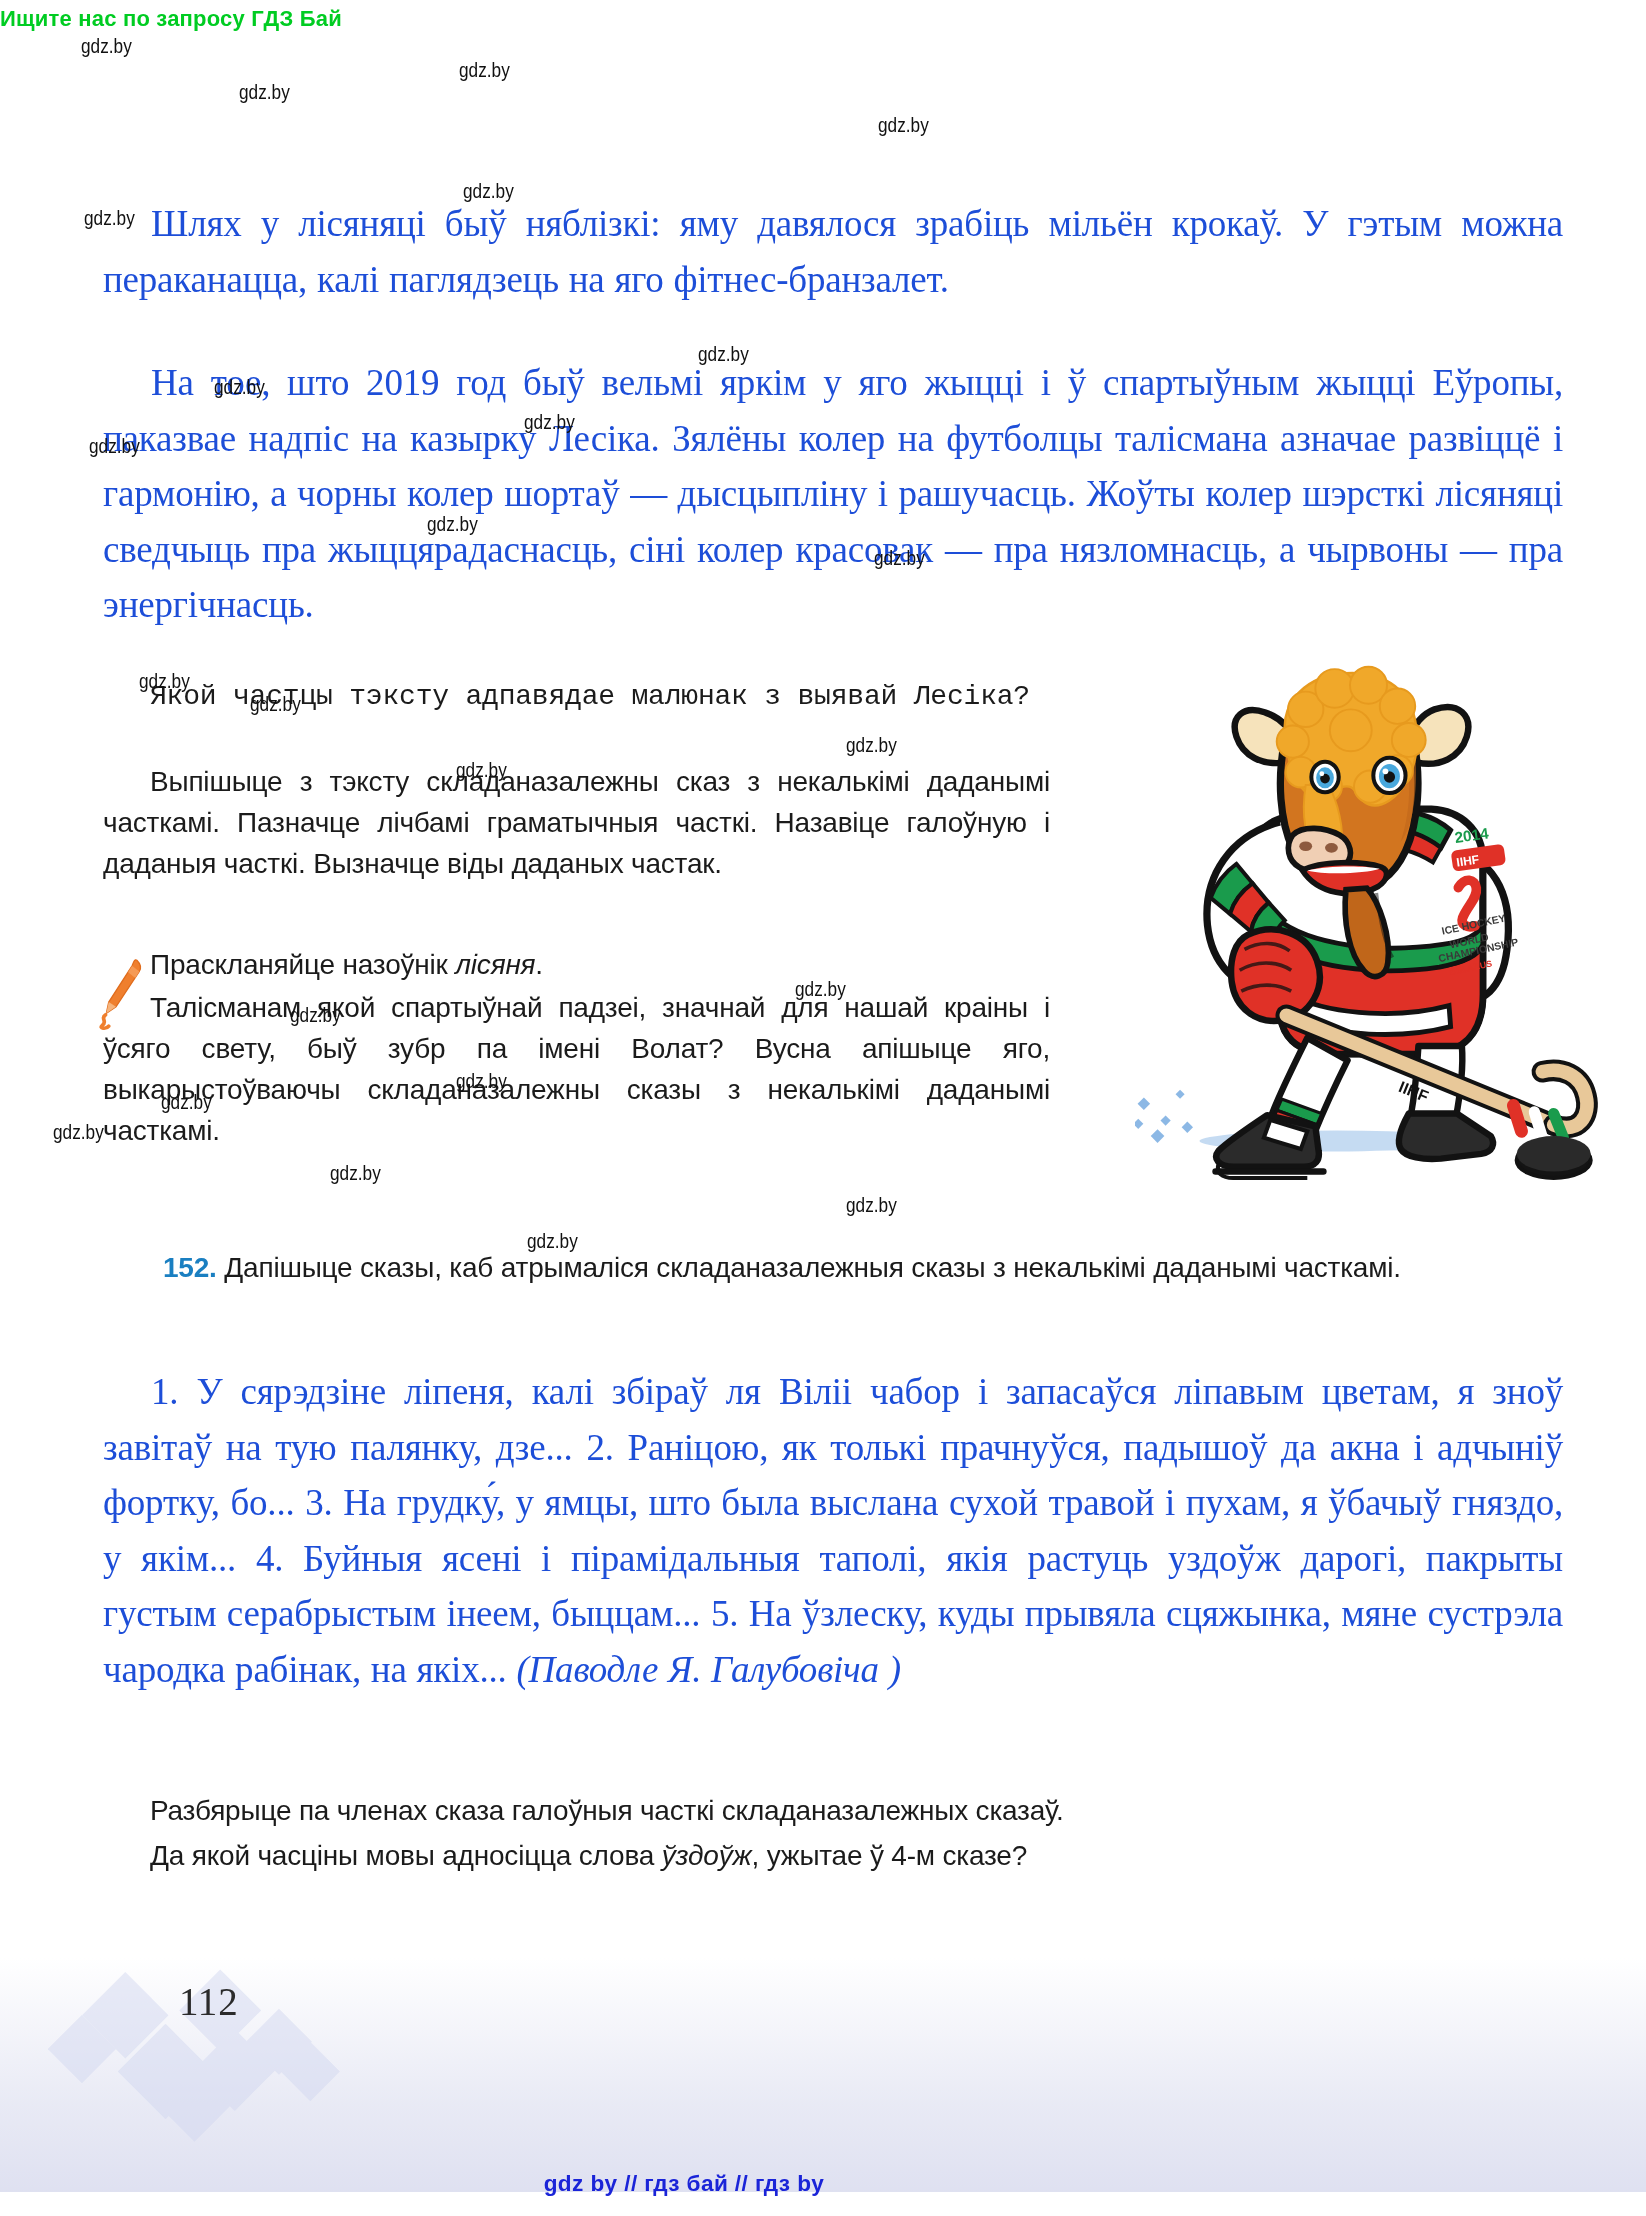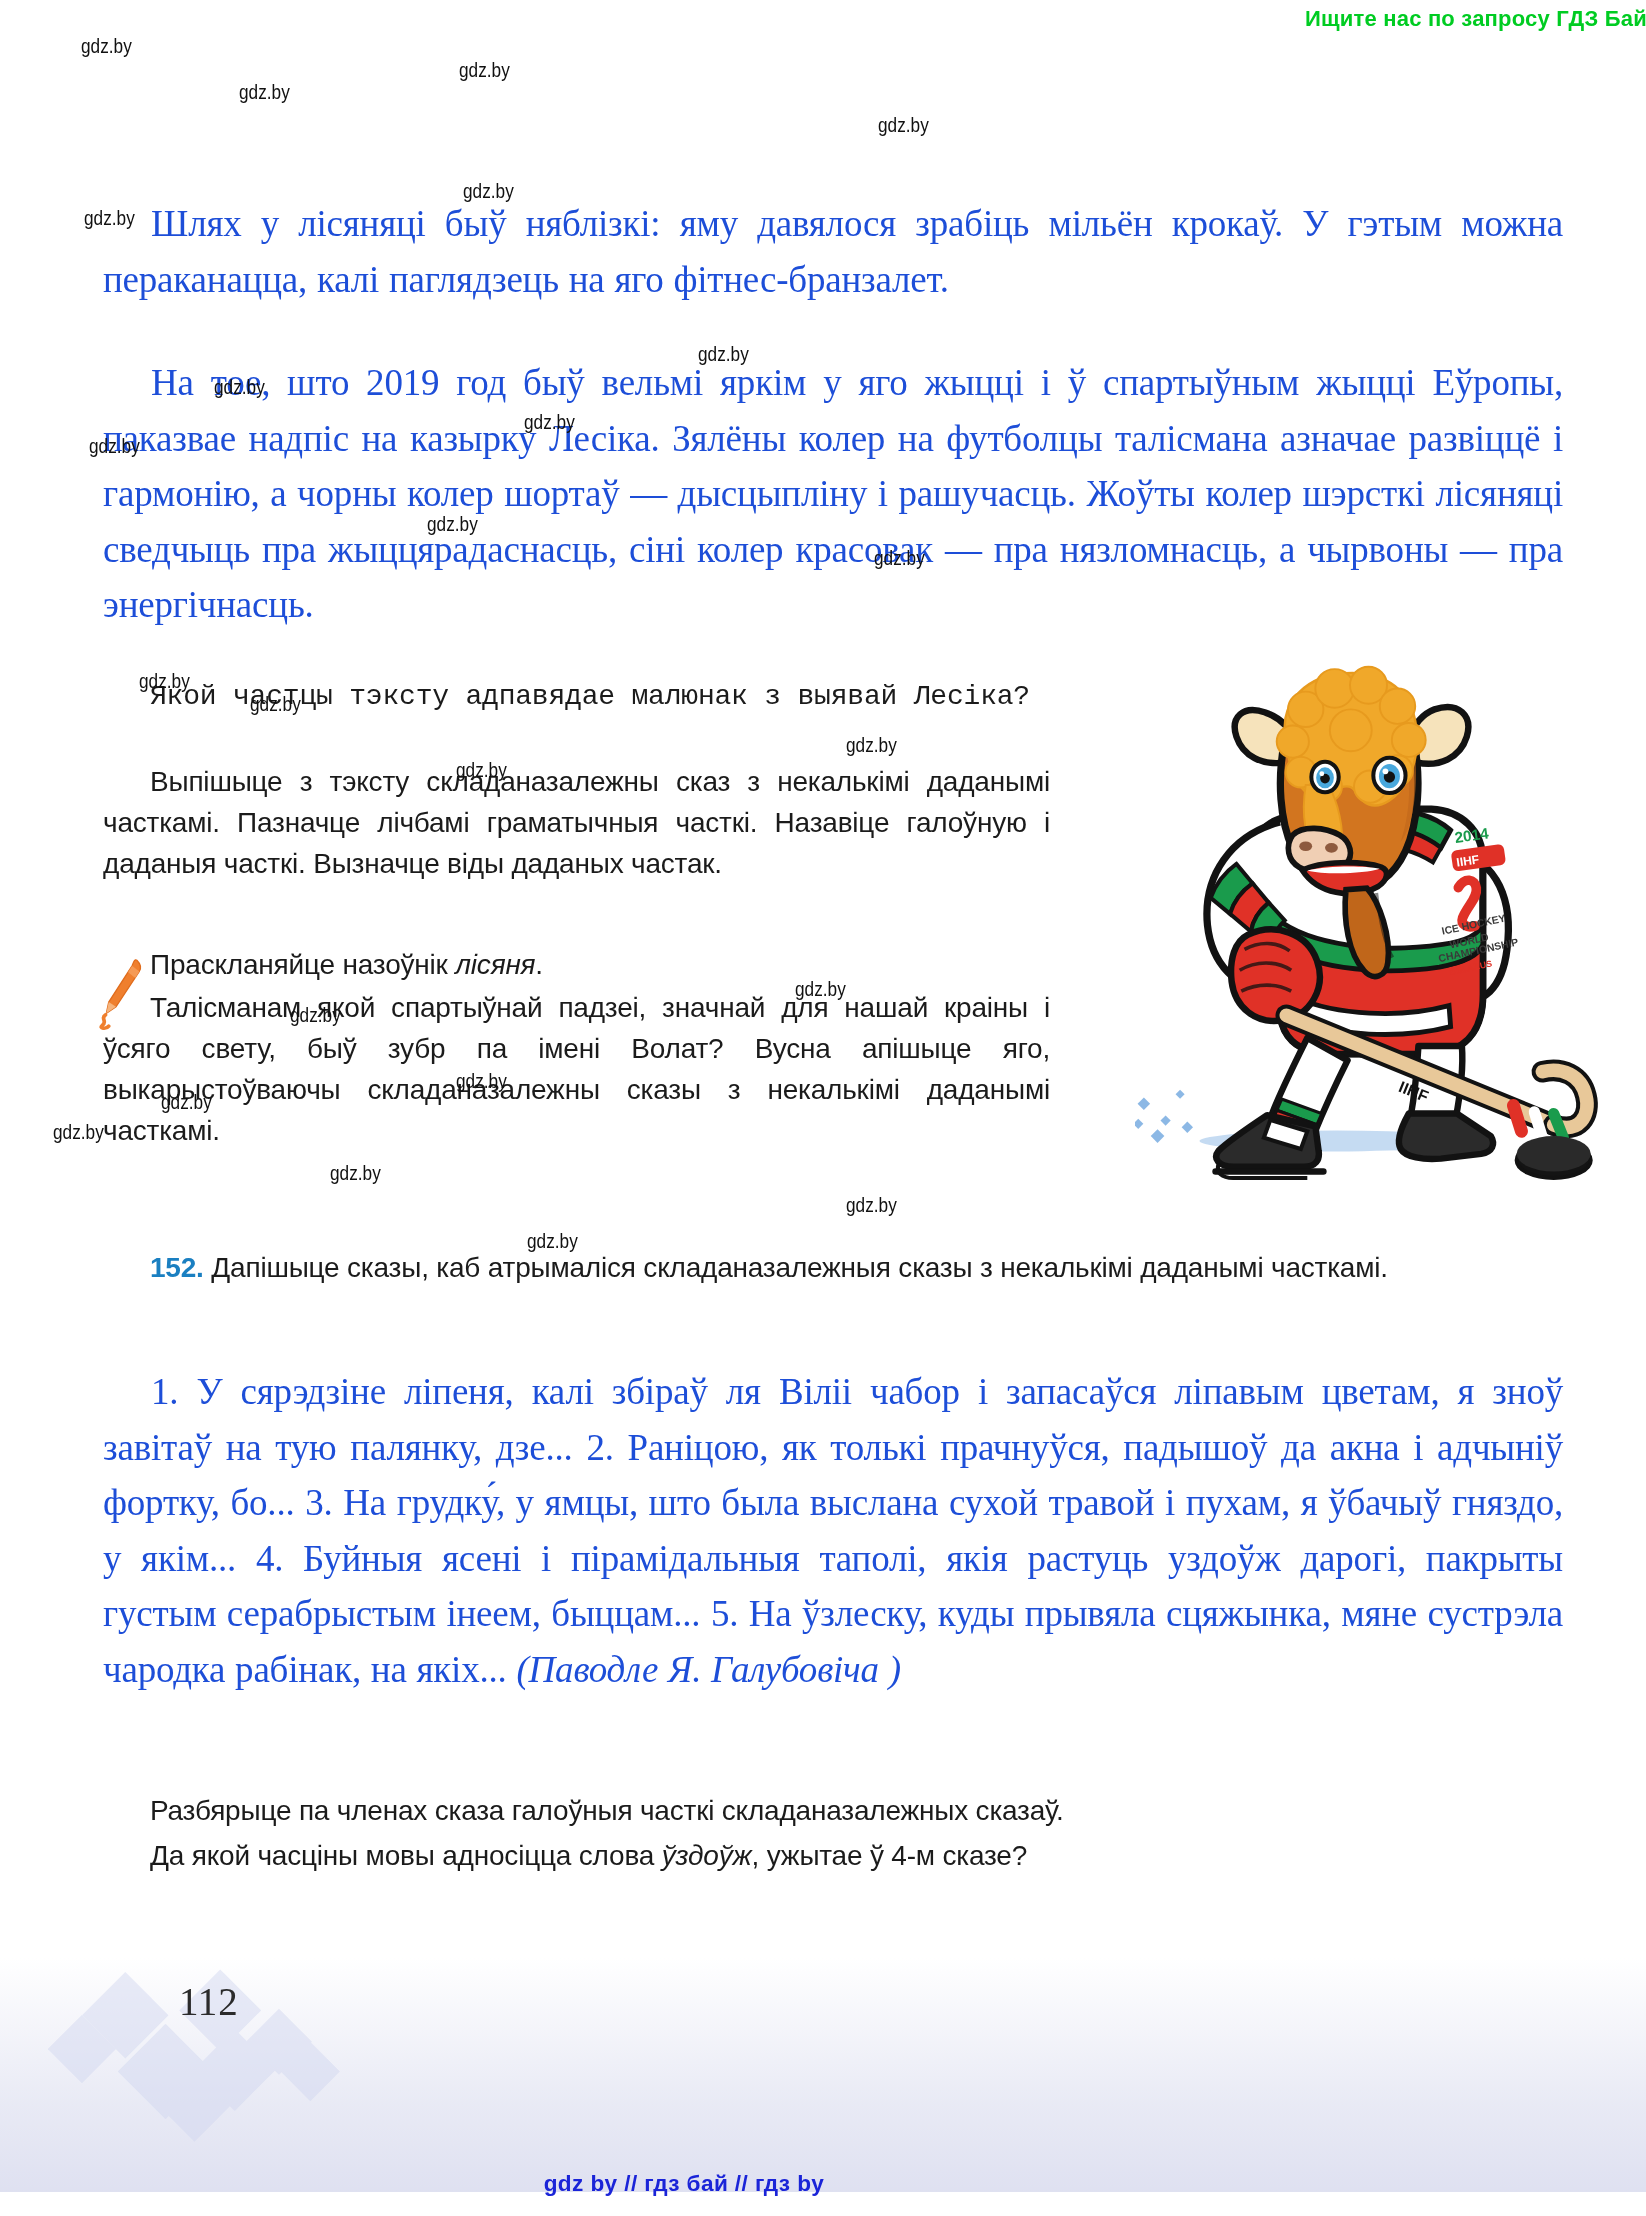--- a/index.html
+++ b/index.html
@@ -7,21 +7,21 @@
     width:1647px; height:2216px;
     background:#ffffff;
     font-family:"Liberation Serif", serif;
     position:relative;
     overflow:hidden;
   }
 
   
   #ad-banner{
     position:absolute; left:0; top:0; width:1647px; height:37px;
-    text-align:right;
+    text-align:left;
     font-family:"Liberation Sans", sans-serif;
     font-size:22px; font-weight:700;
     color:#00cc22;
     line-height:37px;
     letter-spacing:0.2px;
     white-space:nowrap;
   }
 
   
   #page{
@@ -49,20 +49,21 @@
   }
   .indent{ text-indent:48px; }
   .indent-s{ text-indent:47px; }
 
   
   .ex-num{
     font-family:"Liberation Sans", sans-serif;
     font-weight:700;
     color:#1a7fc1;
     font-size:28px;
+    margin-left:13px;
   }
 
   
   #pencil-icon{
     position:absolute;
     left:95px; top:957px;
     width:50px; height:74px;
   }
 
   

